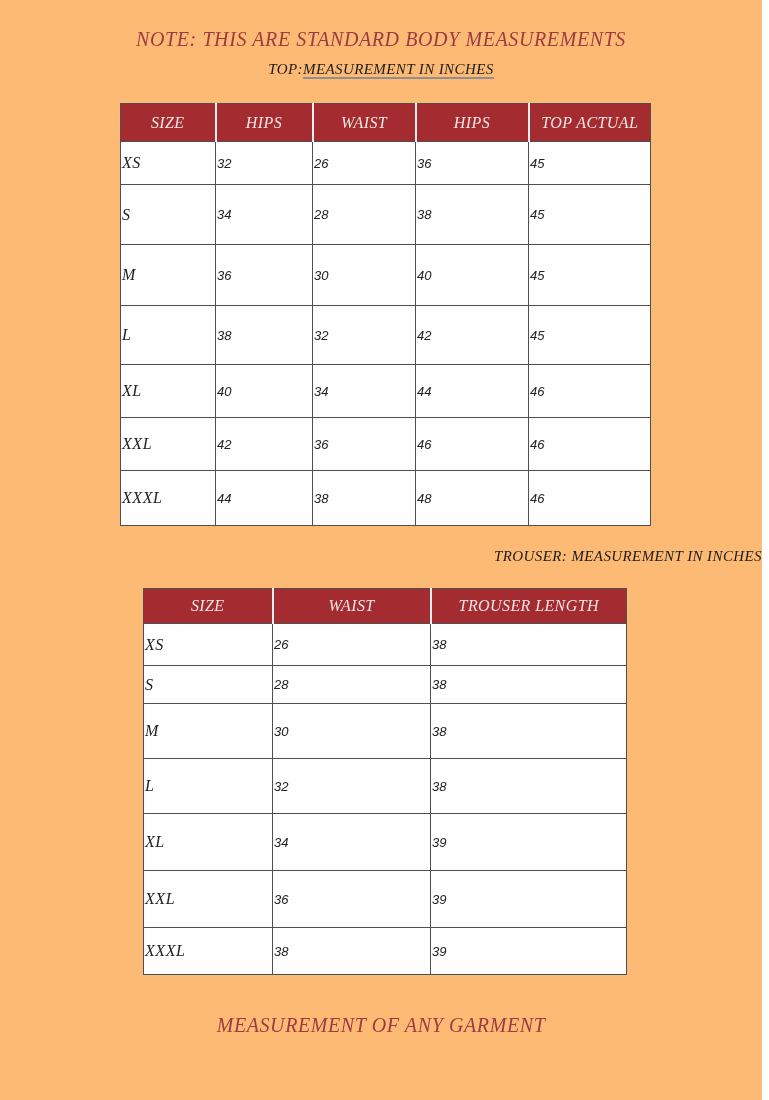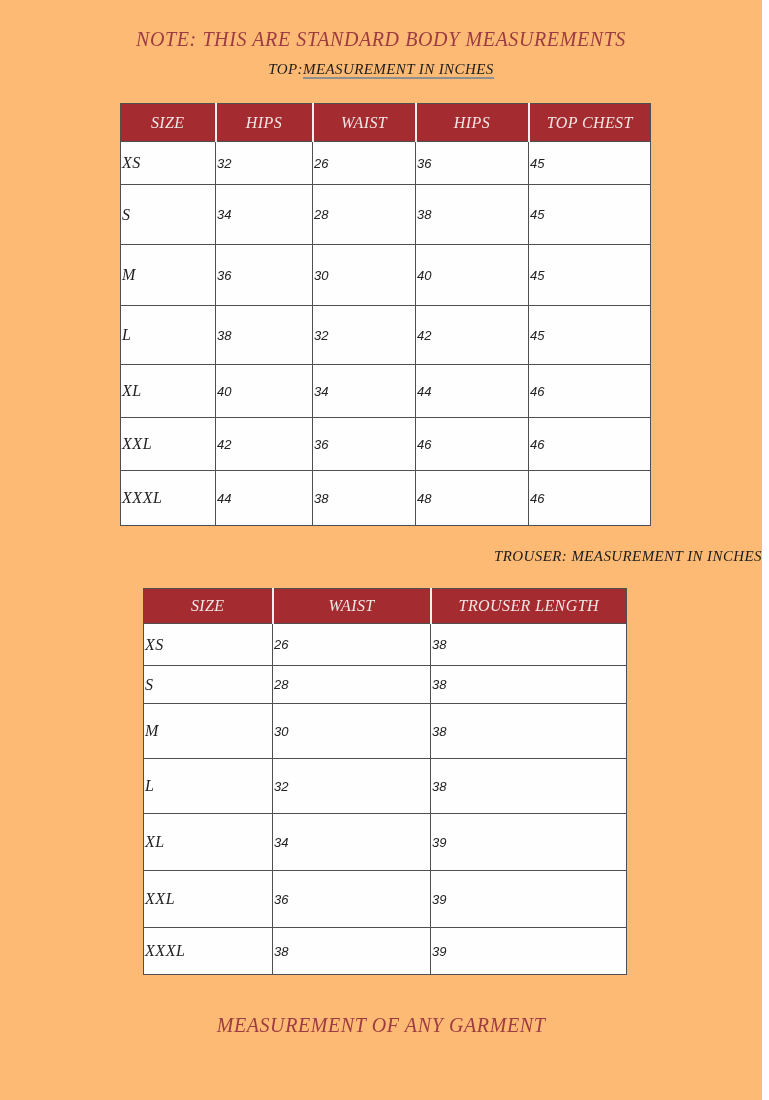--- a/index.html
+++ b/index.html
@@ -87,21 +87,21 @@
         <col style="width:103px">
         <col style="width:113px">
         <col style="width:122px">
     </colgroup>
     <thead>
       <tr>
         <th>SIZE</th>
         <th>HIPS</th>
         <th>WAIST</th>
         <th>HIPS</th>
-        <th>TOP CHEST</th>
+        <th>TOP ACTUAL</th>
       </tr>
     </thead>
     <tbody>
       <tr>
         <td class="size">XS</td>
         <td class="num">32</td>
         <td class="num">26</td>
         <td class="num">36</td>
         <td class="num">45</td>
       </tr>

